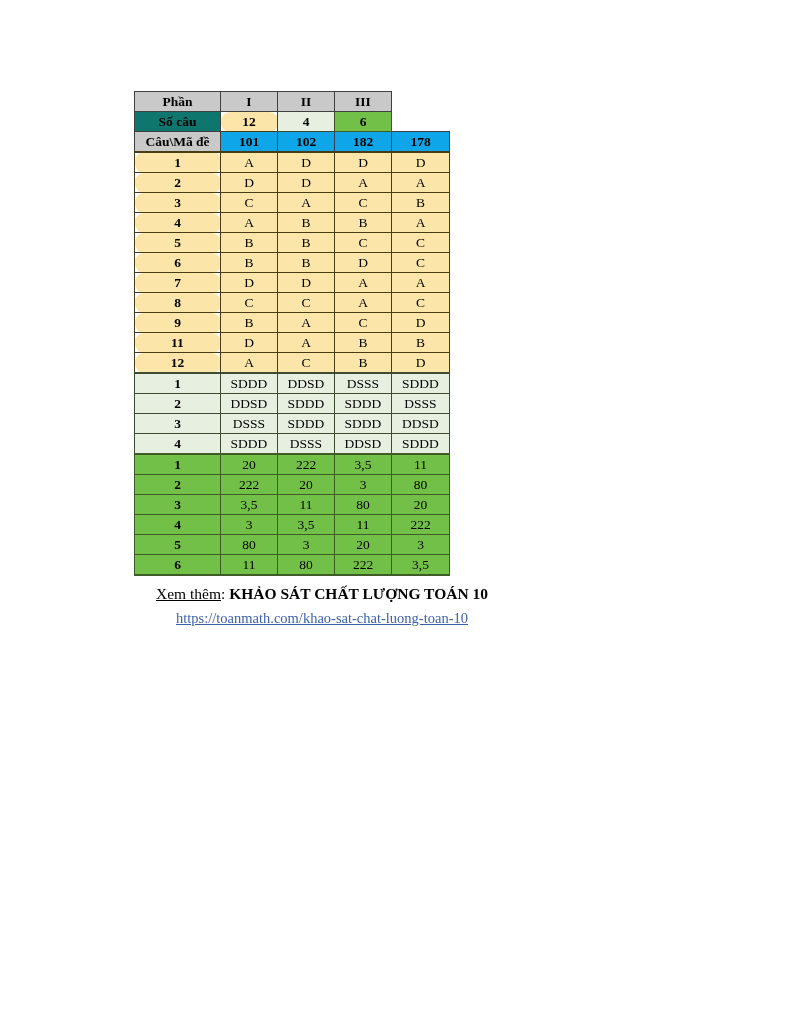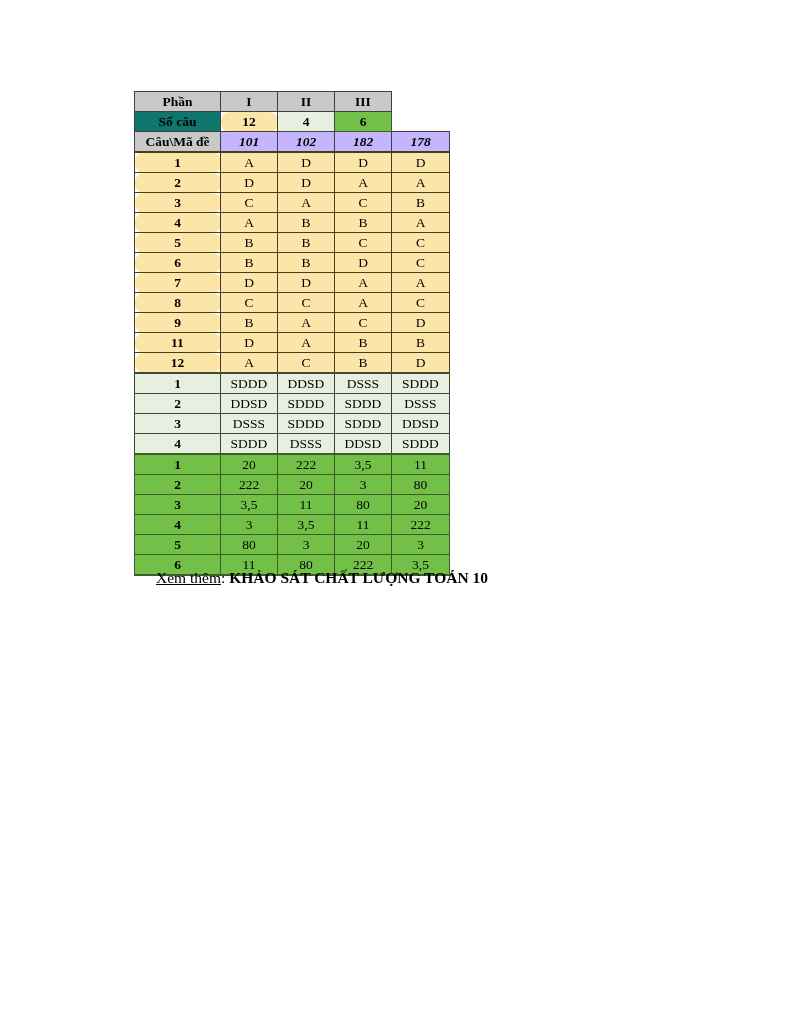--- a/index.html
+++ b/index.html
@@ -49,23 +49,22 @@
   col.c-code  { width: 57px; }
   col.c-code4 { width: 58px; }
 
   
   .sk-head {          
     background: #c9c9c9;
     font-weight: bold;
     border-color: #3f3f3f !important;
   }
   .sk-head-italic {
-    background: #c4b5fd;
-    font-weight: bold;
-    font-style: italic;
+    background: #0ea5e9;
+    font-weight: bold;
     border-color: #3f3f3f !important;
   }
   .sk-white {
     background: #0f766e;
     font-weight: bold;
     border-color: #3f3f3f !important;
   }
   .sk-yellow {
     background: #fce5a8;
     border-color: #4a3c14 !important;
@@ -102,21 +101,21 @@
   
   tr.sec-start td { border-top: 2px solid #4a3c14; }
   tr.sec-start td.sk-ltgreen, tr.sec-start td.sk-ltgreen-b { border-top-color: #6b5a22; }
   tr.sec-start td.sk-green, tr.sec-start td.sk-green-b { border-top-color: #6b5a22; }
   tr.last-row td { border-bottom: 2px solid #3e5c25; }
 
   
   #footer-block {
     position: absolute;
     left: 0;
-    top: 568px;
+    top: 584px;
     width: 644px;
     text-align: center;
   }
   #see-more-line {
     font-size: 15.5px;
     line-height: 20px;
     color: #000000;
     white-space: nowrap;
   }
   #see-more-label {
@@ -318,13 +317,14 @@
           <td class="sk-green">3,5</td>
         </tr>
       </tbody>
   </table>
 </div>
 
 <div id="footer-block">
   <div id="see-more-line">
     <span id="see-more-label">Xem thêm</span><span>: </span><span id="see-more-title">KHẢO SÁT CHẤT LƯỢNG TOÁN 10</span>
   </div>
+  <span id="see-more-url">https://toanmath.com/khao-sat-chat-luong-toan-10</span>
 </div>
 
 </body></html>

